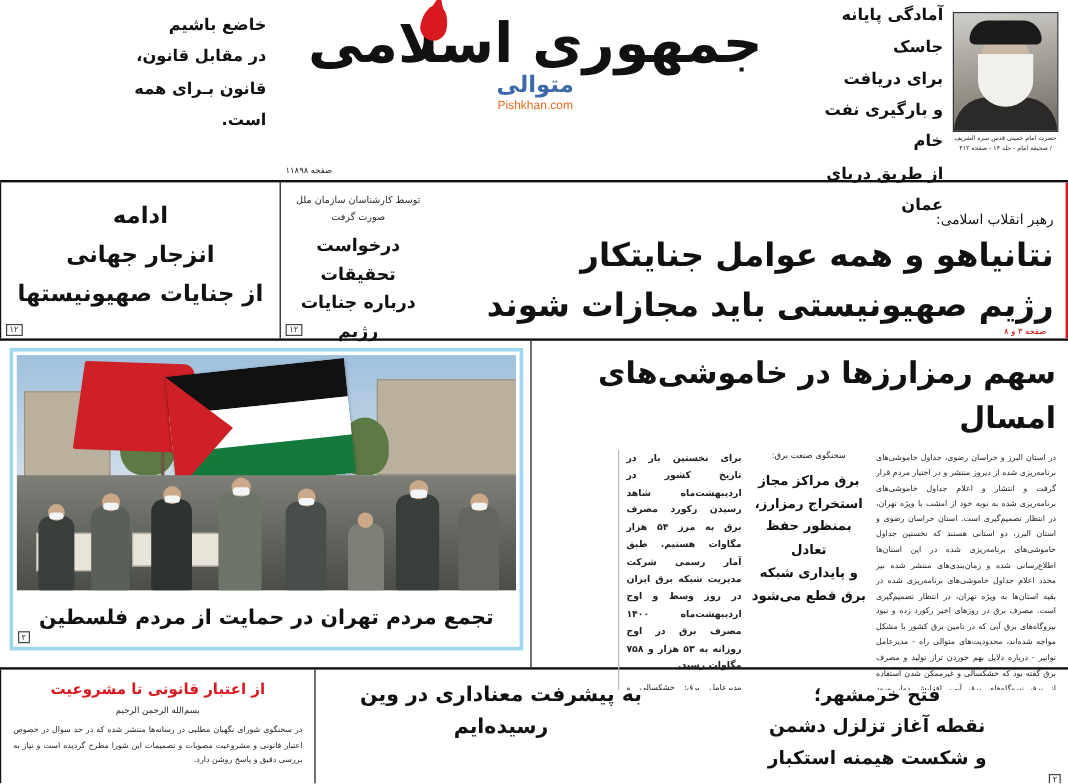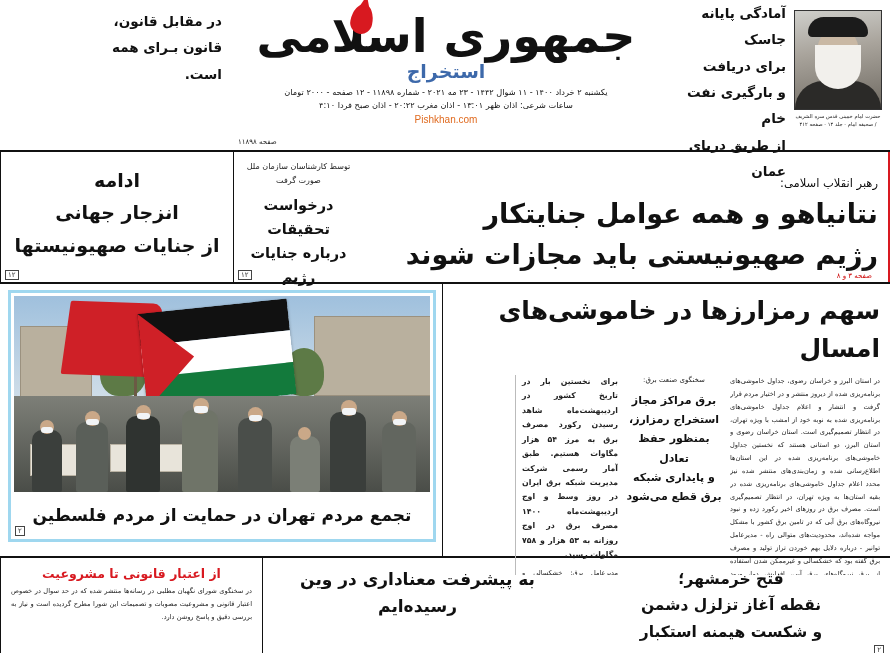--- a/index.html
+++ b/index.html
@@ -501,39 +501,36 @@
         <div>برای دریافت</div>
         <div>و بارگیری نفت خام</div>
         <div>از طریق دریای عمان</div>
       </div>
     </div>
 
     <div class="mh-center">
       <div class="logo-wrap">
         <div class="logo-drop"></div>
         <div class="logo-title">جمهوری اسلامی</div>
-        <div class="logo-sub">استخراج</div>
-      </div>
-      <div class="dateline">
-        <div>یکشنبه ۲ خرداد ۱۴۰۰ - ۱۱ شوال ۱۴۴۲ - ۲۳ مه ۲۰۲۱ - شماره ۱۱۸۹۸ - ۱۲ صفحه - ۲۰۰۰ تومان</div>
-        <div class="row2">ساعات شرعی: اذان ظهر ۱۳:۰۱ - اذان مغرب ۲۰:۲۲ - اذان صبح فردا ۴:۱۰</div>
+        <div class="logo-sub">متوالی</div>
       </div>
       <div class="watermark">Pishkhan.com</div>
       <div class="issue-note">صفحه ۱۱۸۹۸</div>
     </div>
 
     <div class="mh-left">
       <div class="portrait-box">
         <div class="portrait-body"></div>
         <div class="portrait-face"></div>
         <div class="portrait-beard"></div>
         <div class="portrait-turban"></div>
       </div>
       <div class="portrait-caption">حضرت امام خمینی قدس سره الشریف / صحیفه امام - جلد ۱۴ - صفحه ۴۱۲</div>
       <div class="mh-left-lines" style="margin-left:96px;">
+        <div>خاضع باشیم</div>
         <div>در مقابل قانون،</div>
         <div>قانون بـرای همه</div>
         <div>است.</div>
       </div>
     </div>
   </div>
 
   <div class="band2">
 
     <div class="b2-col-c">
@@ -667,17 +664,18 @@
 
     <div class="b4-b">
       <h3>
         <div>به پیشرفت معناداری در وین</div>
         <div>رسیده‌ایم</div>
       </h3>
     </div>
 
     <div class="b4-a">
       <div class="ttl">از اعتبار قانونی تا مشروعیت</div>
+      <div class="bism">بسم‌الله الرحمن الرحیم</div>
       <div class="body">در سخنگوی شورای نگهبان مطلبی در رسانه‌ها منتشر شده که در حد سوال در خصوص اعتبار قانونی و مشروعیت مصوبات و تصمیمات این شورا مطرح گردیده است و نیاز به بررسی دقیق و پاسخ روشن دارد.</div>
     </div>
   </div>
 
 </div>
 
 </body></html>

